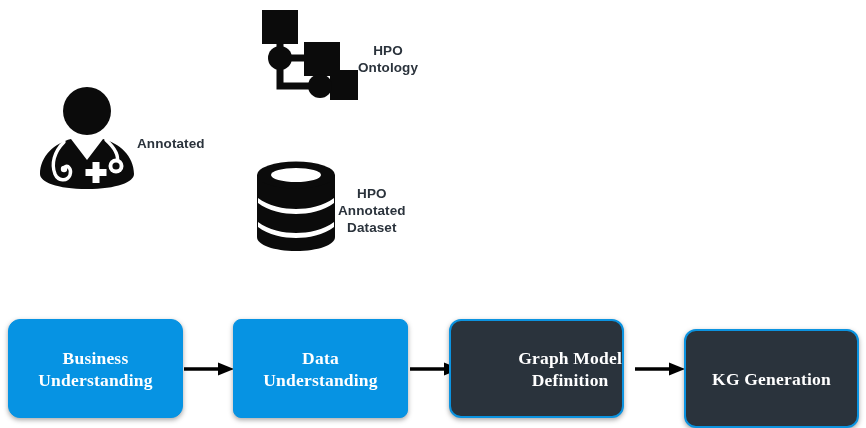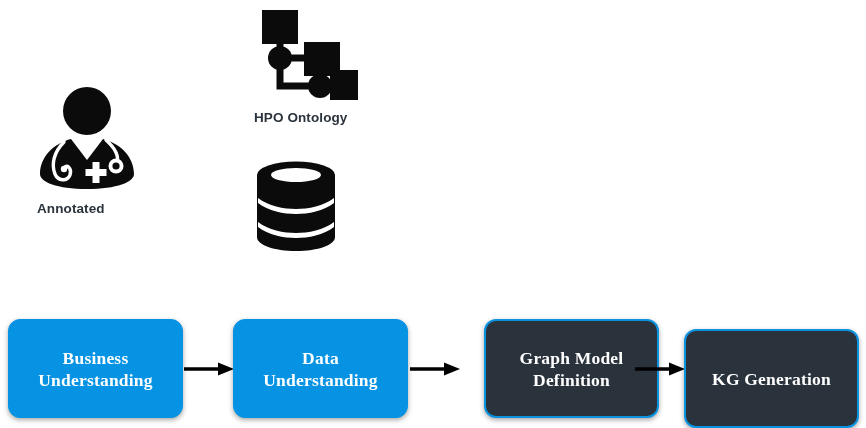--- a/index.html
+++ b/index.html
@@ -17,22 +17,22 @@
   }
   #canvas {
     position: absolute;
     inset: 0;
   }
 
   
   .asset {
     position: absolute;
     display: flex;
-    flex-direction: column;
-    align-items: flex-start;
+    flex-direction: row;
+    align-items: center;
   }
   .asset .glyph {
     display: block;
     line-height: 0;
   }
   .asset .caption {
     margin-top: 9px;
     font-family: "Liberation Sans", sans-serif;
     font-weight: bold;
     font-size: 13.5px;
@@ -80,22 +80,22 @@
   }
   .stage.blue {
     background: #0693e3;
     border: 1px solid #0693e3;
   }
   .stage.dark {
     background: #2a333c;
     border: 2px solid #0b93e0;
   }
   #stage-0 { left: 8px;   }
-  #stage-1 { left: 233px; }
-  #stage-2 { left: 484px; }
+  #stage-1 { left: 233px; border-radius: 8px; }
+  #stage-2 { left: 449px; justify-content: flex-end; }
   #stage-3 { left: 684px; margin-top: 10px; }
 
   .connector {
     position: absolute;
     top: 43px;
     width: 50px;
     height: 14px;
   }
   #connector-0 { left: 184px; }
   #connector-1 { left: 410px; }
@@ -157,20 +157,22 @@
 
         <path d="M3 15 L3 77 C3 85 20 91 42 91 C64 91 81 85 81 77 L81 15 Z" fill="#0b0b0b"></path>
 
         <ellipse cx="42" cy="15" rx="39" ry="13.5" fill="#0b0b0b"></ellipse>
         <ellipse cx="42" cy="15" rx="25" ry="7" fill="#ffffff"></ellipse>
 
         <path d="M4 38 C14 46 30 49 42 49 C54 49 70 46 80 38 L80 43 C70 51 54 54 42 54 C30 54 14 51 4 43 Z" fill="#ffffff"></path>
         <path d="M4 62 C14 70 30 73 42 73 C54 73 70 70 80 62 L80 67 C70 75 54 78 42 78 C30 78 14 75 4 67 Z" fill="#ffffff"></path>
       </svg>
     </span>
+    <span class="caption">HPO Annotated
+Dataset</span>
   </div>
 
   <div id="pipeline">
 
     <div class="stage blue" id="stage-0">
       <span class="stage-label">Business
 Understanding</span>
     </div>
 
     <div class="connector" id="connector-0">

